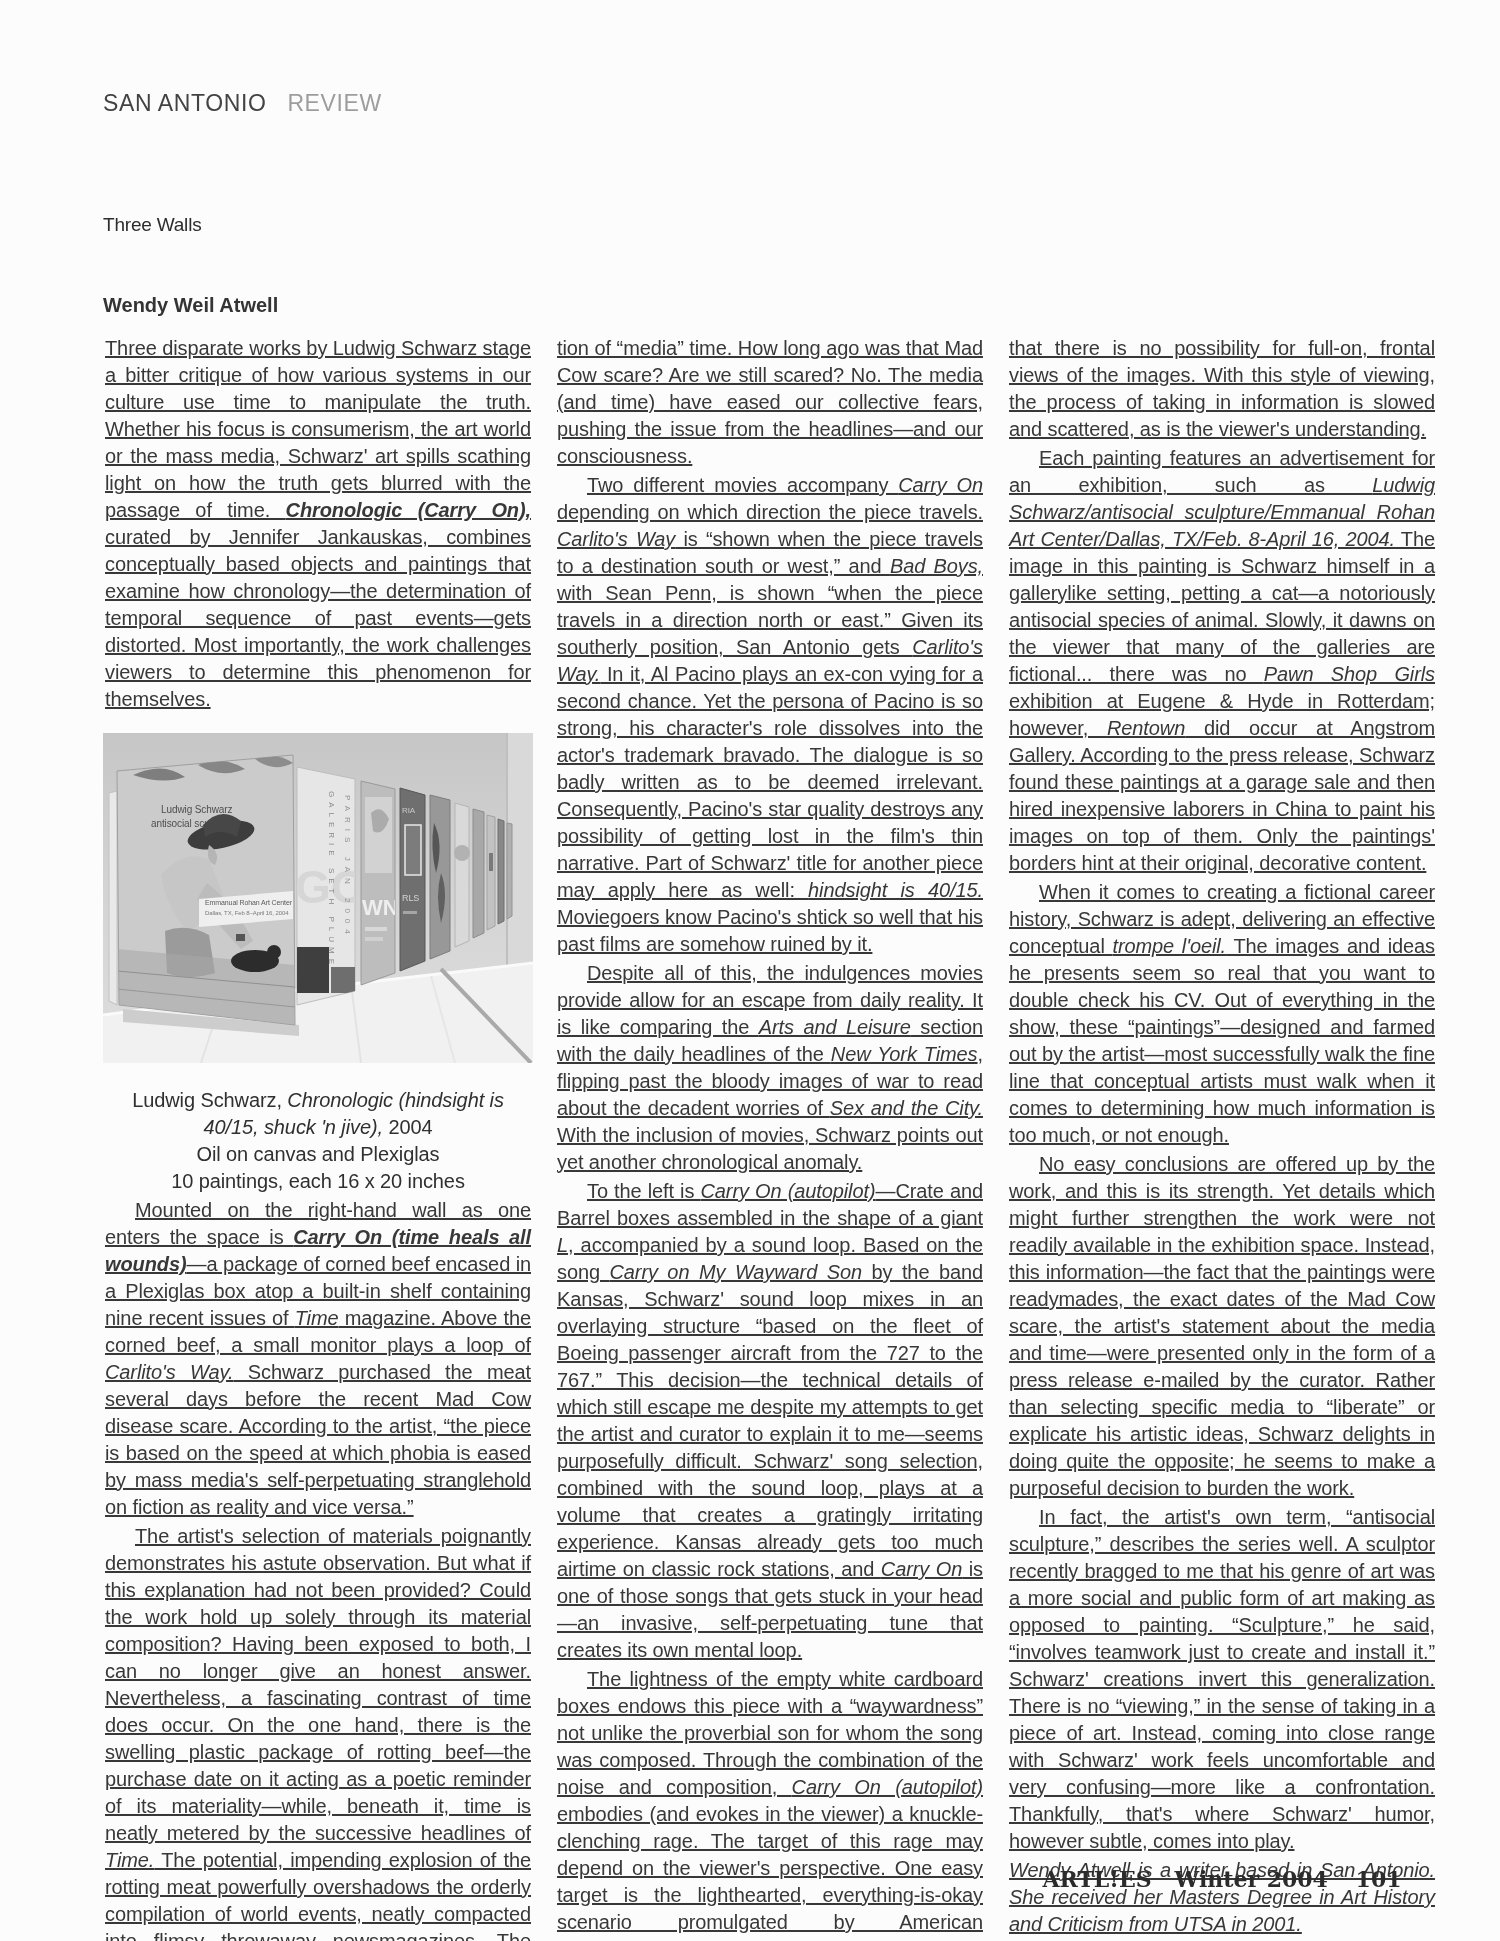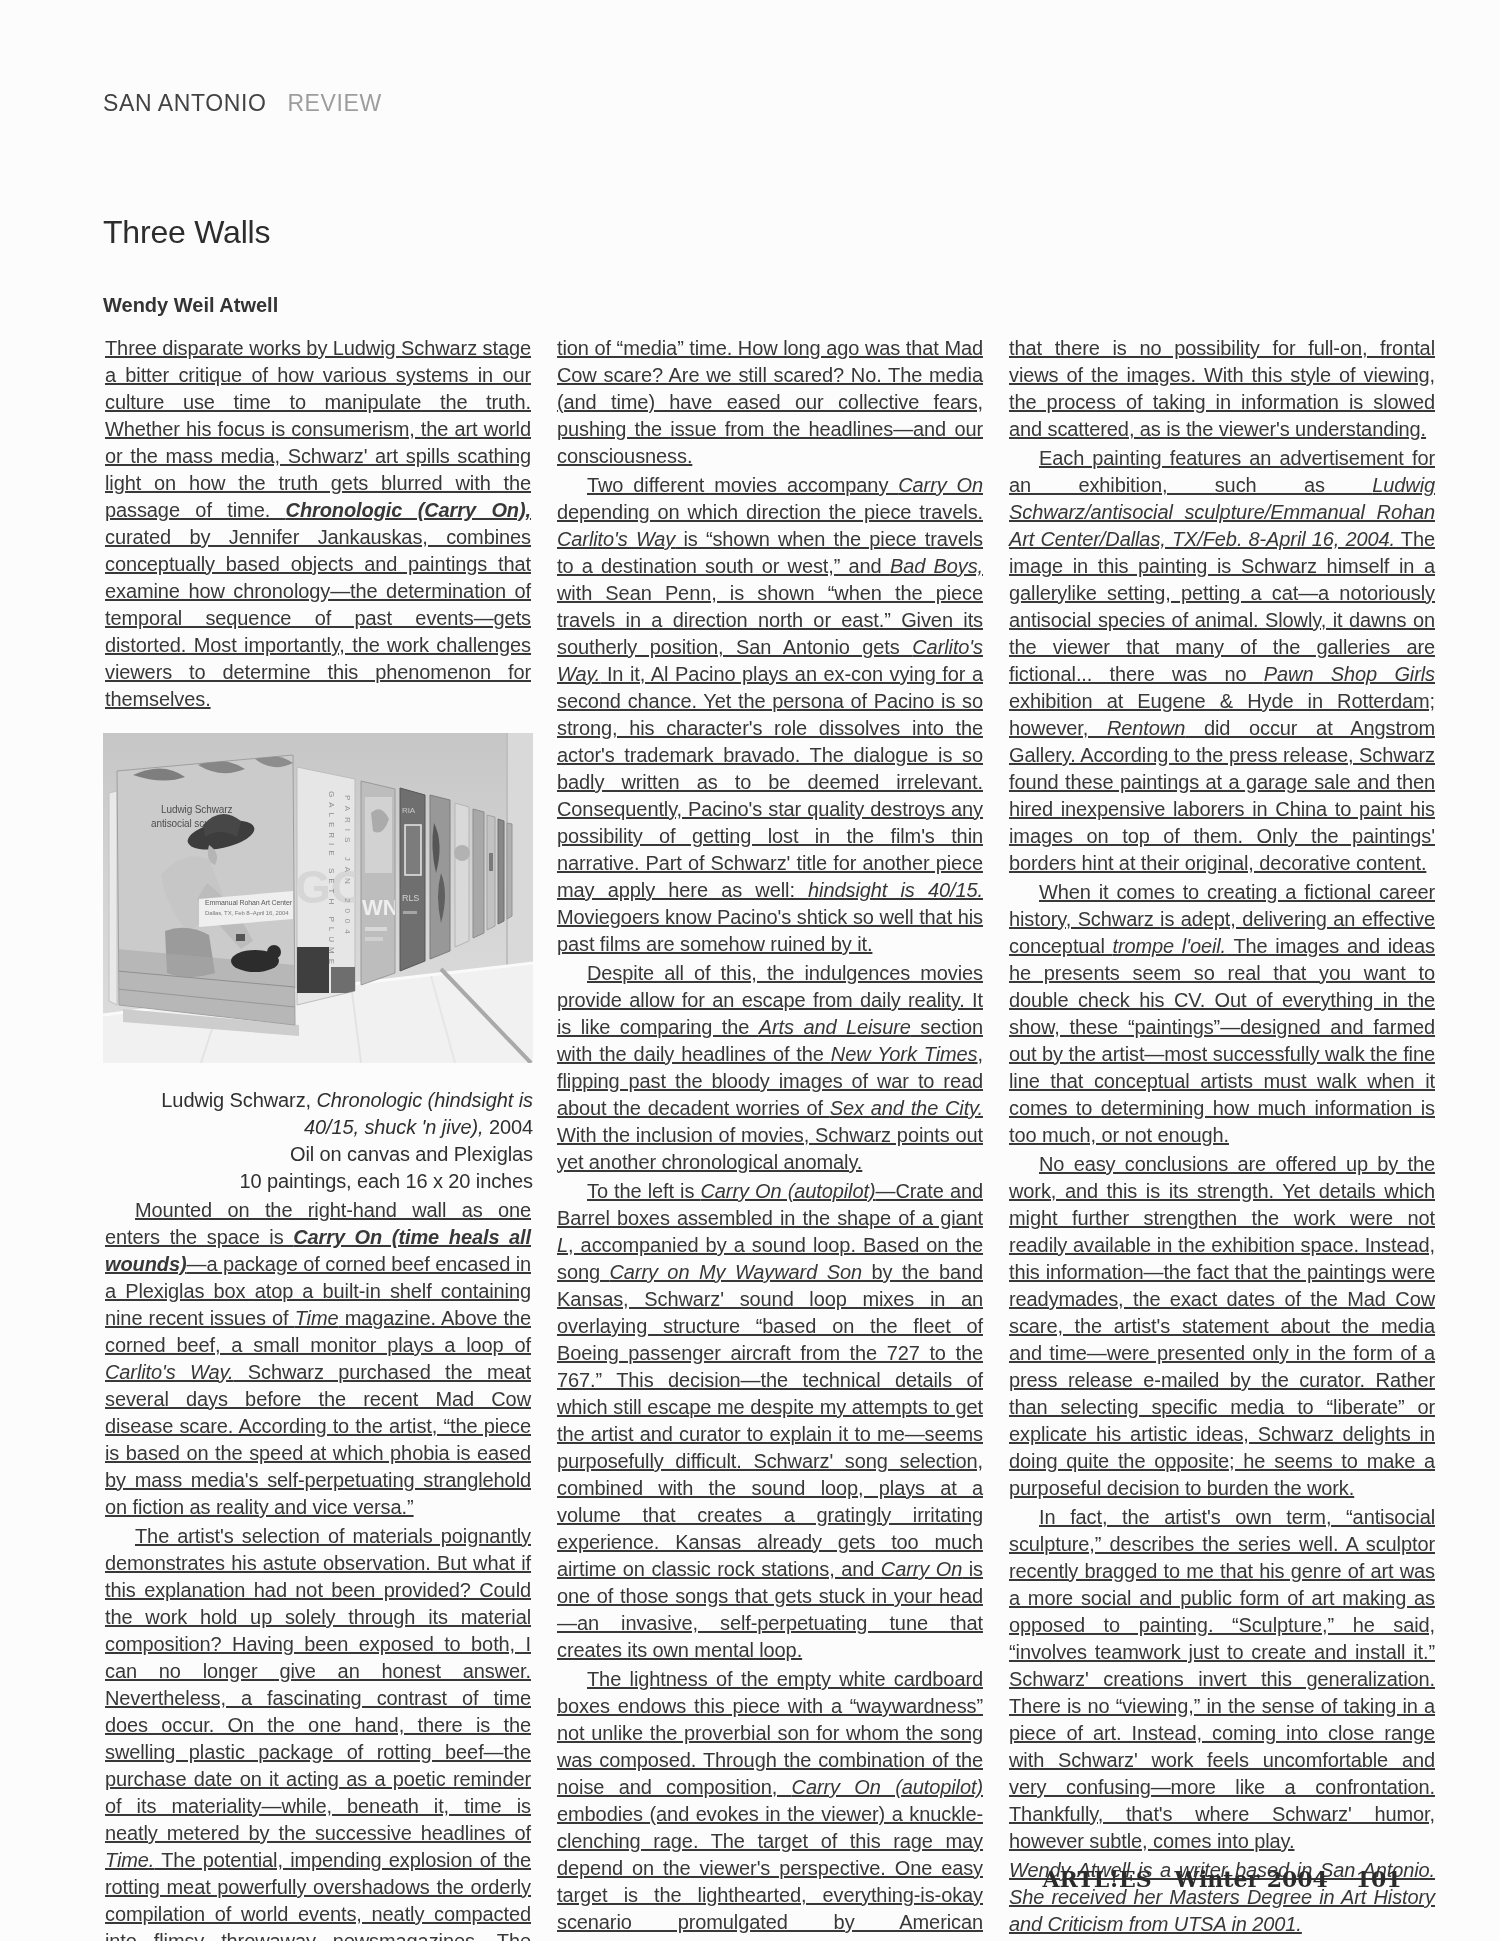--- a/index.html
+++ b/index.html
@@ -4,32 +4,32 @@
 <style>
   html,body{margin:0;padding:0;background:#e8e8e8;}
   .page{position:relative;width:1500px;height:1941px;background:#fcfcfc;
         font-family:"Liberation Sans",sans-serif;color:#363636;overflow:hidden;margin:0 auto;}
   .masthead{position:absolute;left:103px;top:90px;font-size:23px;letter-spacing:.6px;
         color:#434343;white-space:nowrap;}
   .masthead .review{color:#9d9d9d;}
   .article-title{position:absolute;left:101px;top:148px;font-family:"DejaVu Serif",serif;
         font-size:38px;font-weight:700;color:#1f1f1f;letter-spacing:-.5px;white-space:nowrap;}
   .article-title .t-italic{font-style:italic;}
-  .venue{position:absolute;left:103px;top:214px;font-size:32px;color:#2d2d2d;letter-spacing:-.2px;}
+  .venue{position:absolute;left:103px;top:214px;font-size:19px;color:#2d2d2d;letter-spacing:-.2px;}
   .byline{position:absolute;left:103px;top:294px;font-size:20px;font-weight:700;color:#343434;}
   .columns{position:absolute;left:103px;top:333px;width:1334px;display:flex;gap:22px;}
   .col{width:430px;font-size:20px;line-height:27px;text-align:justify;color:#383838;
        letter-spacing:-.1px;hyphens:auto;}
   p.para{margin:2px;text-decoration:underline;}
   p.para.indent{text-indent:30px;}
   .s-i{font-style:italic;}
   .s-bi{font-weight:700;font-style:italic;}
   .figure{margin-top:20px;width:430px;height:330px;}
   .figure svg{display:block;}
-  .caption{margin-top:24px;font-size:20px;line-height:27px;text-align:right;color:#303030;}
+  .caption{margin-top:24px;font-size:20px;line-height:27px;text-align:center;color:#303030;}
   .caption .cap-line{margin:0;}
   .after-caption{margin-top:36px;}
   .bio{margin-top:27px;font-style:italic;}
   .folio{position:absolute;left:1007px;top:1866px;width:430px;text-align:center;
         font-family:"DejaVu Serif",serif;font-size:22px;font-weight:700;color:#2b2b2b;}
   .folio .pageno{margin-left:20px;}
 </style>
 </head>
 <body>
 

